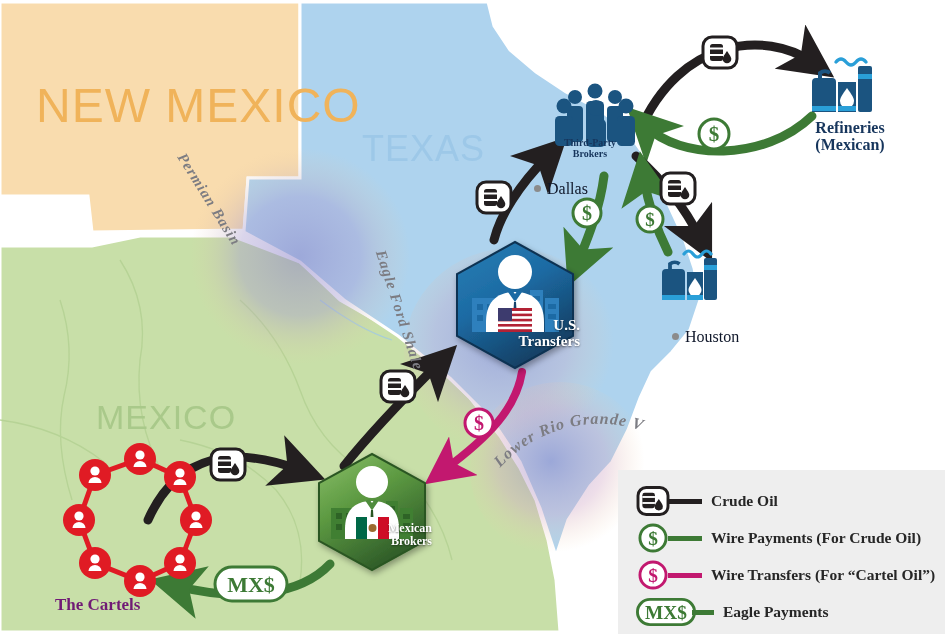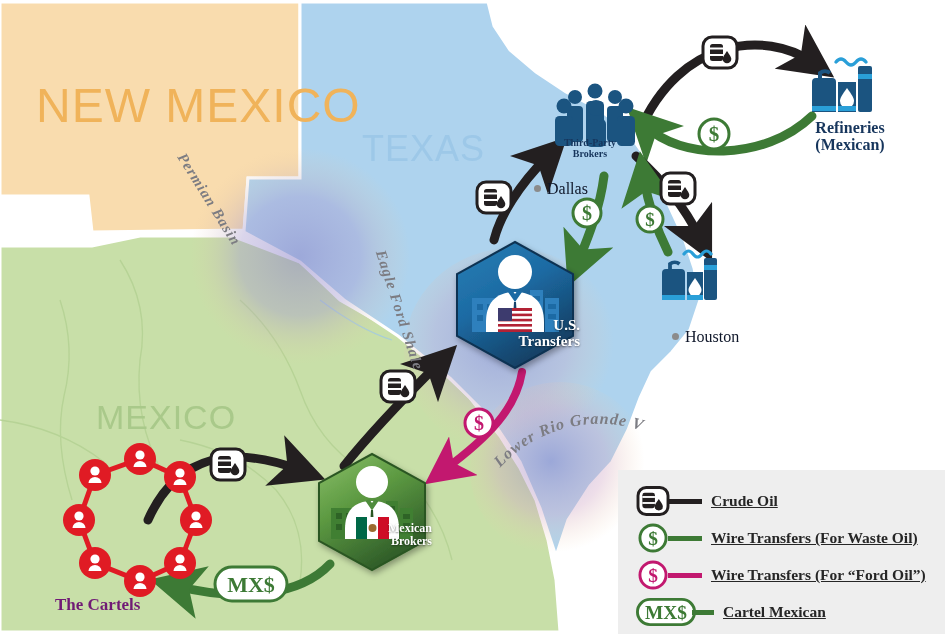--- a/index.html
+++ b/index.html
@@ -35,21 +35,21 @@
   #hex-mxbro{left:312px;top:452px;width:120px;height:120px;}
   #hex-mxbro .hex-label{top:70px;font-size:12px;}
 
   #legend{position:absolute;left:618px;top:470px;width:327px;height:164px;background:#eeeeee;}
   .leg-row{position:absolute;left:18px;display:flex;align-items:center;}
   #leg-r0{top:16px;} #leg-r1{top:53px;} #leg-r2{top:90px;} #leg-r3{top:127px;}
   .leg-badge{width:34px;height:30px;flex:0 0 auto;}
   .leg-badge.wide{width:60px;}
   .leg-line{width:34px;height:5px;flex:0 0 auto;margin-left:-2px;}
   .leg-line.wide{margin-left:-4px;width:22px;}
-  .leg-text{margin-left:9px;font-family:"Liberation Serif",serif;font-weight:bold;font-size:15.5px;color:#262626;white-space:nowrap;text-decoration:underline;}
+  .leg-text{margin-left:9px;font-family:"Liberation Serif",serif;font-weight:bold;font-size:15.5px;color:#262626;white-space:nowrap;}
 </style>
 </head>
 <body>
 
 <div id="stage">
 
   <svg id="mapsvg" viewBox="0 0 945 634">
     <defs>
       <radialGradient id="basinA" cx="50%" cy="50%" r="50%">
         <stop offset="0%" stop-color="#8f86c9" stop-opacity="0.55"></stop>
@@ -436,36 +436,36 @@
       <div class="leg-line" style="background:#231f20"></div>
       <div class="leg-text">Crude Oil</div>
     </div>
 
     <div class="leg-row" id="leg-r1">
       <svg class="leg-badge" viewBox="0 0 34 31">
         <circle cx="17" cy="15.5" r="13.5" fill="#ffffff" stroke="#3d7a35" stroke-width="3"></circle>
         <text x="17" y="23" text-anchor="middle" font-family="Liberation Serif, serif" font-size="20" font-weight="bold" fill="#3d7a35">$</text>
       </svg>
       <div class="leg-line" style="background:#3d7a35"></div>
-      <div class="leg-text">Wire Transfers (For Waste Oil)</div>
+      <div class="leg-text">Wire Payments (For Crude Oil)</div>
     </div>
 
     <div class="leg-row" id="leg-r2">
       <svg class="leg-badge" viewBox="0 0 34 31">
         <circle cx="17" cy="15.5" r="13.5" fill="#ffffff" stroke="#c2186f" stroke-width="3"></circle>
         <text x="17" y="23" text-anchor="middle" font-family="Liberation Serif, serif" font-size="20" font-weight="bold" fill="#c2186f">$</text>
       </svg>
       <div class="leg-line" style="background:#c2186f"></div>
-      <div class="leg-text">Wire Transfers (For “Ford Oil”)</div>
+      <div class="leg-text">Wire Transfers (For “Cartel Oil”)</div>
     </div>
 
     <div class="leg-row" id="leg-r3">
       <svg class="leg-badge wide" viewBox="0 0 62 31">
         <rect x="1.5" y="2.5" width="59" height="26" rx="13" fill="#ffffff" stroke="#3d7a35" stroke-width="3"></rect>
         <text x="31" y="23" text-anchor="middle" font-family="Liberation Serif, serif" font-size="20" font-weight="bold" fill="#3d7a35">MX$</text>
       </svg>
       <div class="leg-line wide" style="background:#3d7a35"></div>
-      <div class="leg-text">Cartel Mexican</div>
+      <div class="leg-text">Eagle Payments</div>
     </div>
 
   </div>
 
 </div>
 
 </body></html>

